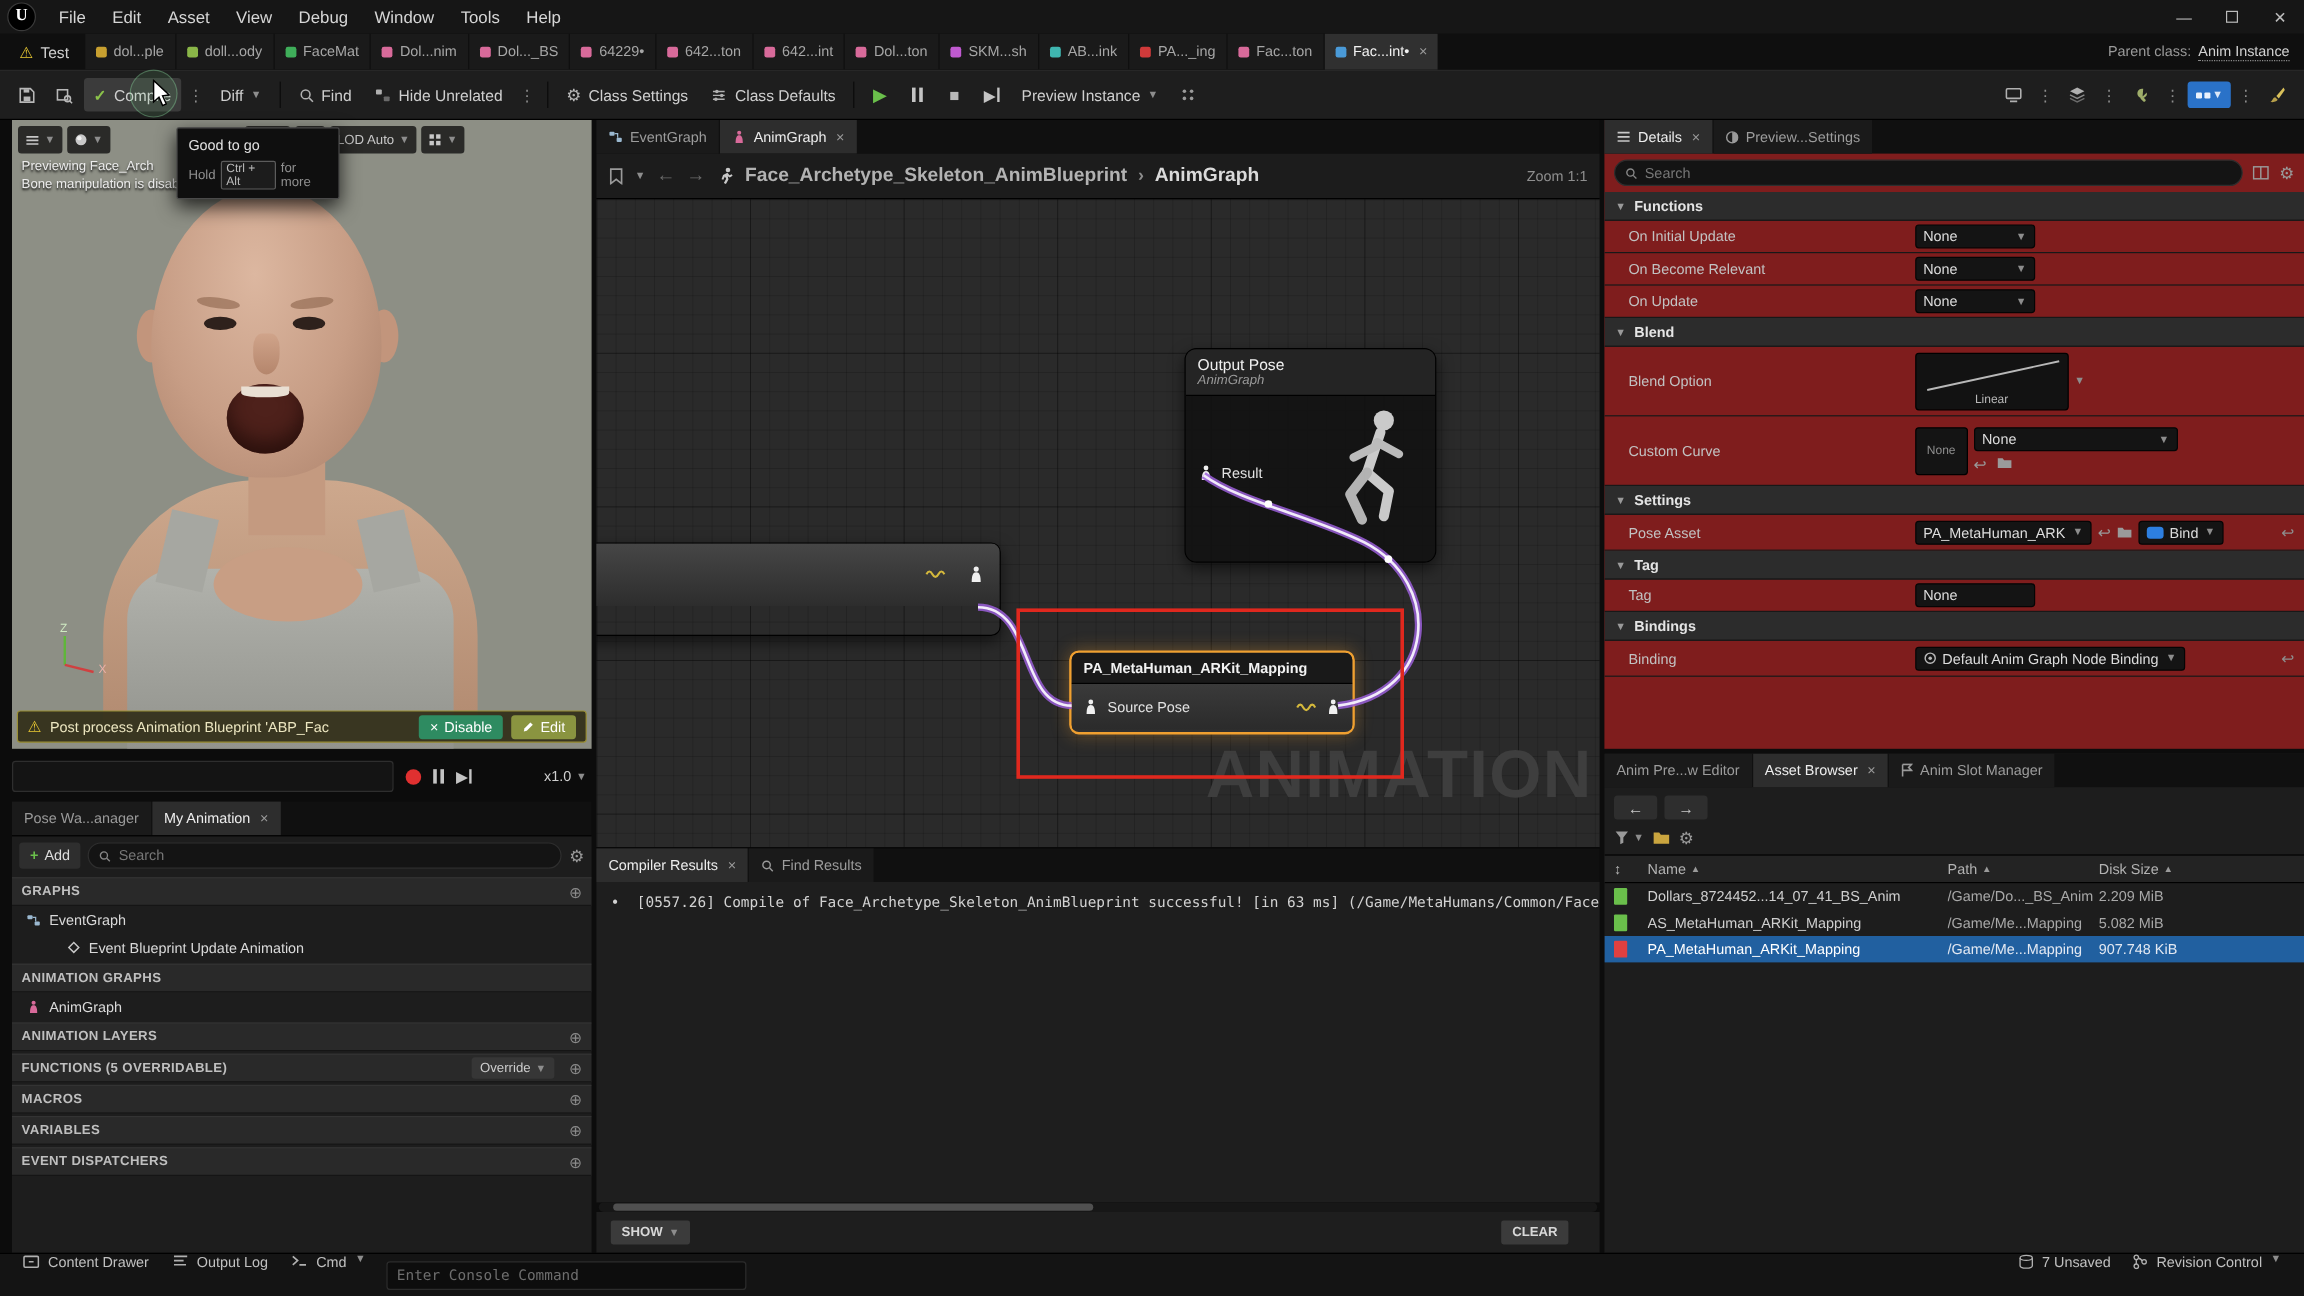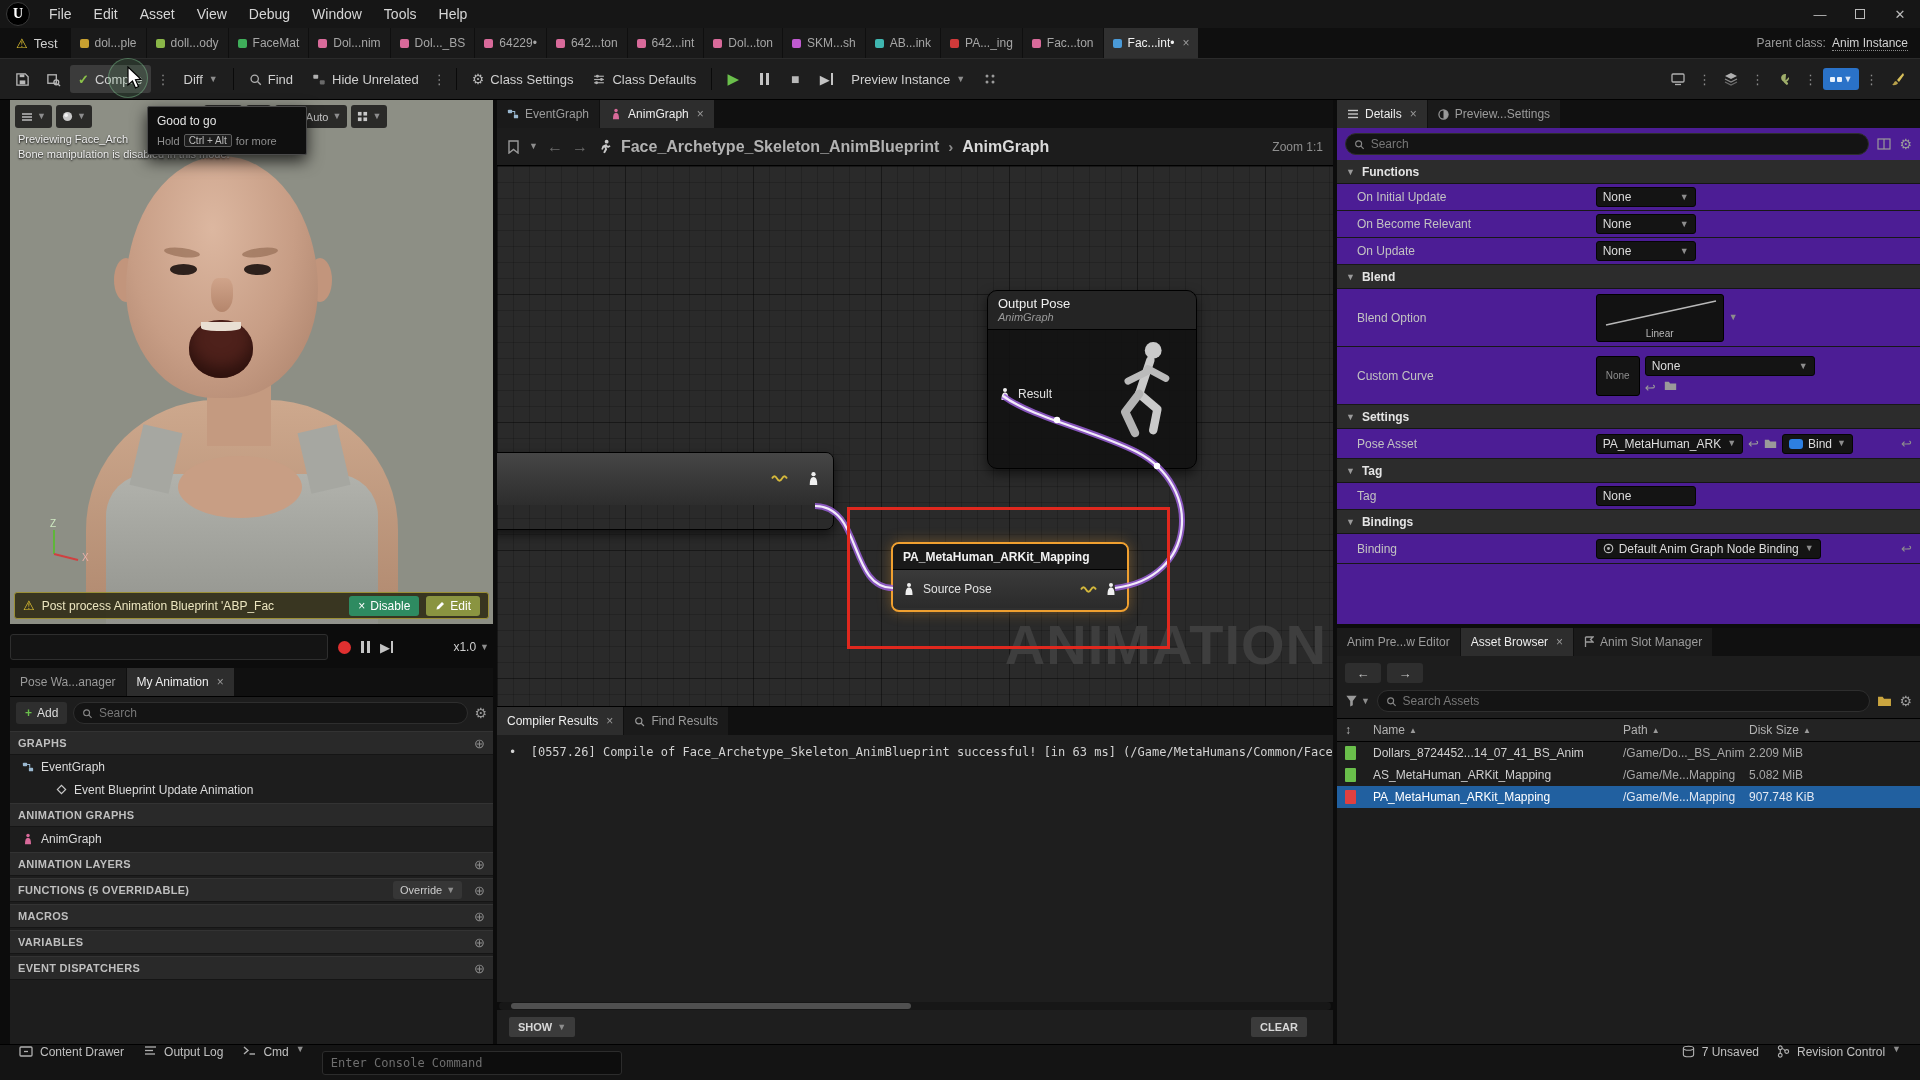--- a/index.html
+++ b/index.html
@@ -41,21 +41,21 @@
 .play-glyph{font-size:15px}
 .pbars{display:flex;gap:3px}
 .pbars i{width:3px;height:12px;background:#c4c4c4;display:block}
 .stepw{display:flex;align-items:center;gap:1px;color:#c4c4c4}
 .stepbar{width:2px;height:12px;background:#c4c4c4}
 .rcluster{margin-left:auto;display:flex;align-items:center;gap:3px}
 .blue-btn{width:36px;height:22px;border-radius:3px;display:flex;align-items:center;justify-content:center;gap:2px}
 .blue-btn i{width:5px;height:5px;background:#eaf2fc;border-radius:1px;display:block}
 
 
-.tooltip{position:absolute;left:147px;top:106px;width:160px;background:#0f0f0f;border:1px solid #4a4a4a;border-radius:2px;box-shadow:0 6px 16px rgba(0,0,0,.75);padding:7px 9px;z-index:60}
+.tooltip{position:absolute;left:147px;top:106px;width:136px;background:#0f0f0f;border:1px solid #4a4a4a;border-radius:2px;box-shadow:0 6px 16px rgba(0,0,0,.75);padding:7px 9px;z-index:60}
 .tt-title{font-size:12px;color:#e2e2e2;margin-bottom:6px}
 .tt-row{display:flex;align-items:center;gap:4px;font-size:11px;color:#8f8f8f}
 .key{border:1px solid #5c5c5c;border-radius:2px;padding:0 4px;font-size:10px;color:#bdbdbd;background:#1c1c1c}
 .cursor{position:absolute;left:125px;top:66px;z-index:70}
 .click-ring{position:absolute;left:108px;top:58px;width:40px;height:40px;border-radius:50%;background:rgba(120,210,140,.12);border:1px solid rgba(140,220,160,.35);z-index:59}
 
 
 .leftcol{position:absolute;left:10px;top:100px;width:483px;bottom:36px;display:flex;flex-direction:column}
 .viewport{position:relative;height:524px;overflow:hidden;background:#8d8f85}
 .vp-bg{position:absolute;inset:-18px;filter:blur(9px);background:
@@ -150,21 +150,21 @@
 .gtab.active{background:#2d2d2d;color:#ededed}
 .cbody{flex:1;background:#1e1e1e;padding:10px 12px;font-family:"DejaVu Sans Mono",monospace;font-size:12px;color:#d2d2d2;white-space:nowrap;overflow:hidden}
 .hscroll{height:8px;background:#171717;margin:0 2px;border-radius:4px;position:relative}
 .hthumb{position:absolute;left:12px;top:1px;height:6px;width:400px;background:#505050;border-radius:3px}
 .cfoot{height:34px;display:flex;align-items:center;padding:0 12px;background:#1e1e1e}
 .sbtn{height:20px;background:#3b3b3b;border-radius:2px;display:flex;align-items:center;gap:5px;padding:0 9px;font-size:11px;font-weight:bold;color:#d8d8d8}
 .clearbtn{margin-left:auto;margin-right:14px}
 
 
 .rightcol{position:absolute;left:1337px;top:100px;right:0;bottom:36px;display:flex;flex-direction:column}
-.dpanel{height:524px;display:flex;flex-direction:column;background:#4c1d95}
+.dpanel{height:524px;display:flex;flex-direction:column;background:#7f1d1d}
 .dsearch{display:flex;align-items:center;gap:8px;padding:5px 8px}
 .props{flex:1;overflow:hidden}
 .cat{height:24px;background:#2c2c2c;display:flex;align-items:center;gap:7px;padding:0 9px;font-size:12px;font-weight:bold;color:#e4e4e4;border-bottom:1px solid #151515}
 .catchev{color:#9a9a9a;font-size:9px}
 .prow{display:flex;align-items:center;min-height:27px;padding:2px 8px 2px 20px;border-bottom:1px solid #181818}
 .plabel{width:43%;font-size:12px;color:#c2c2c2;flex:none}
 .pval{flex:1;display:flex;align-items:center;gap:5px}
 .dd{height:20px;background:#141414;border:1px solid #050505;border-radius:3px;display:flex;align-items:center;justify-content:space-between;gap:6px;padding:0 6px;font-size:12px;color:#ddd;min-width:100px}
 .blendbox{width:128px;height:48px;background:#121212;border:1px solid #000;border-radius:3px;position:relative;display:flex;align-items:flex-end;justify-content:center}
 .blendcap{font-size:10px;color:#b8b8b8;padding-bottom:2px}
@@ -914,27 +914,20 @@
         <div class="navbtn">←</div>
         <div class="navbtn">→</div>
       </div>
       <div class="asearchrow">
         <div class="fbtn">
           <svg width="13" height="12" viewBox="0 0 14 14">
               <path d="M1 1 H13 L8.5 7 V12 L5.5 13.5 V7 Z" fill="#9a9a9a"></path>
             </svg>
           <span class="chev">▼</span>
         </div>
-        <div class="search">
-          <svg width="11" height="11" viewBox="0 0 16 16">
-              <circle cx="7" cy="7" r="4.5" fill="none" stroke="#888" stroke-width="1.7"></circle>
-              <line x1="10.5" y1="10.5" x2="14.5" y2="14.5" stroke="#888" stroke-width="1.7"></line>
-            </svg>
-          <input placeholder="Search Assets" style="">
-        </div>
         <svg width="15" height="12" viewBox="0 0 16 13">
             <path d="M1 2 H6 L7.5 4 H15 V12 H1 Z" fill="#caa53f"></path>
           </svg>
         <span class="gearg">⚙</span>
       </div>
       <div class="ahead">
         <span class="hc">↕</span>
         <span class="hc">
             <span>Name</span>
             <span class="sortarr">▲</span>

